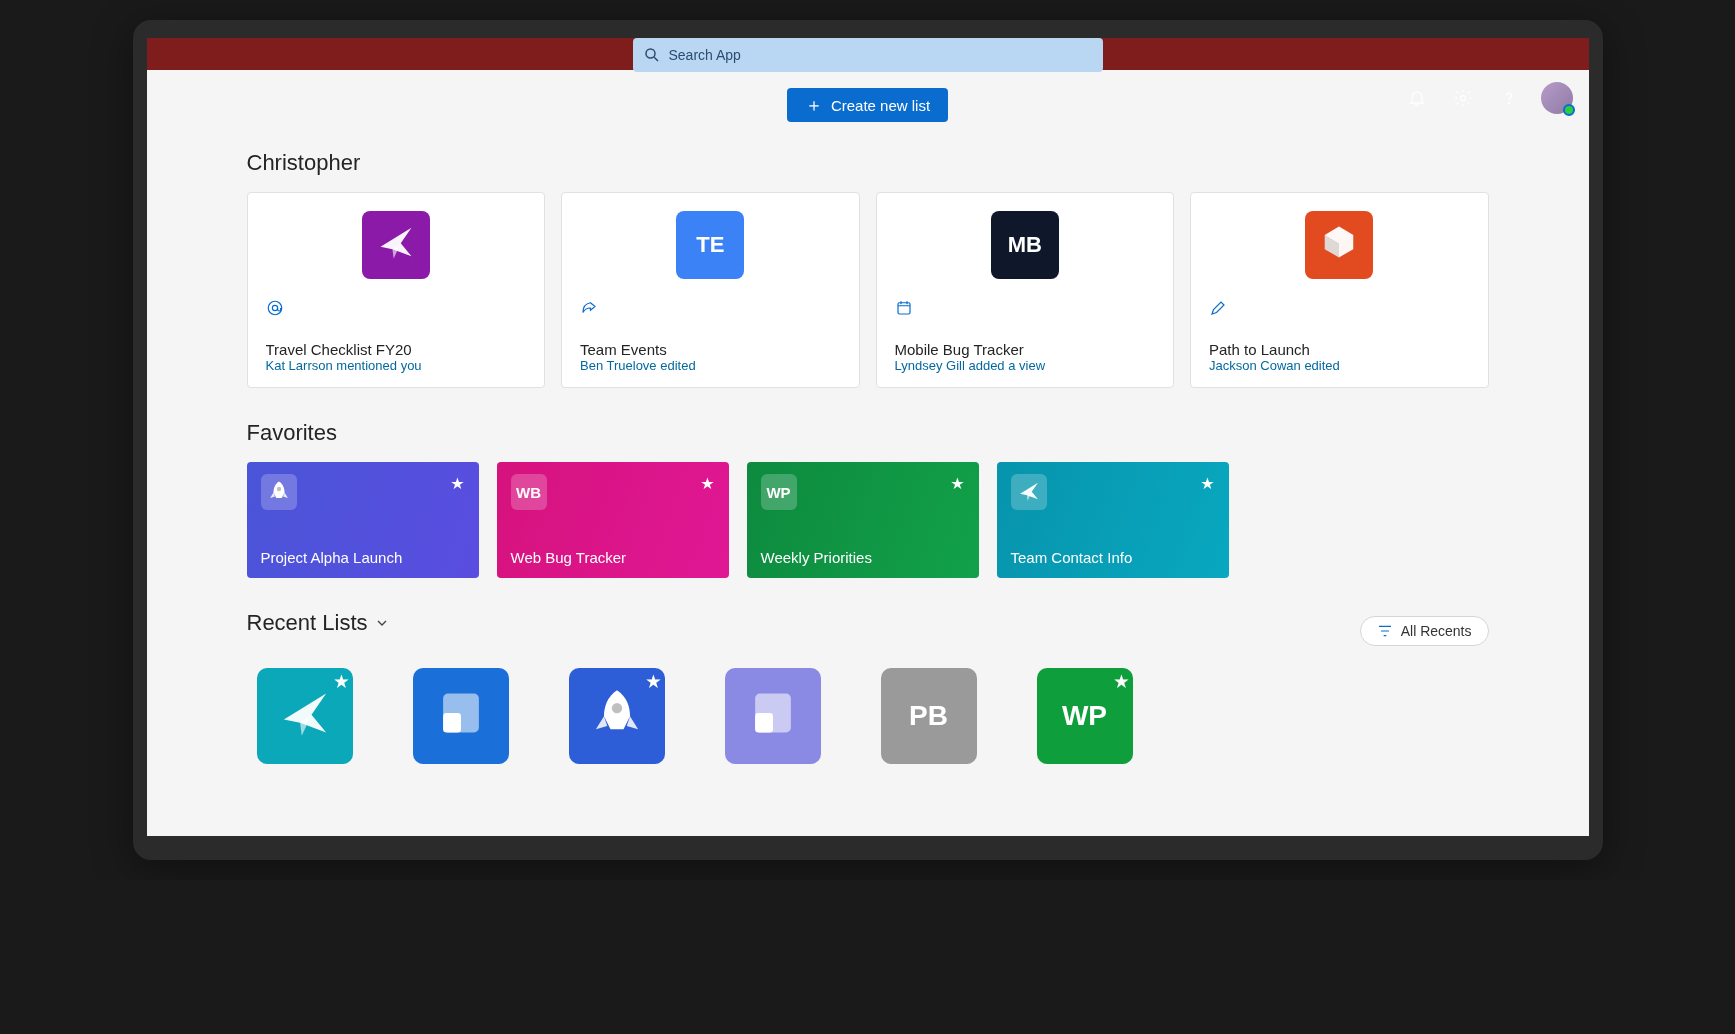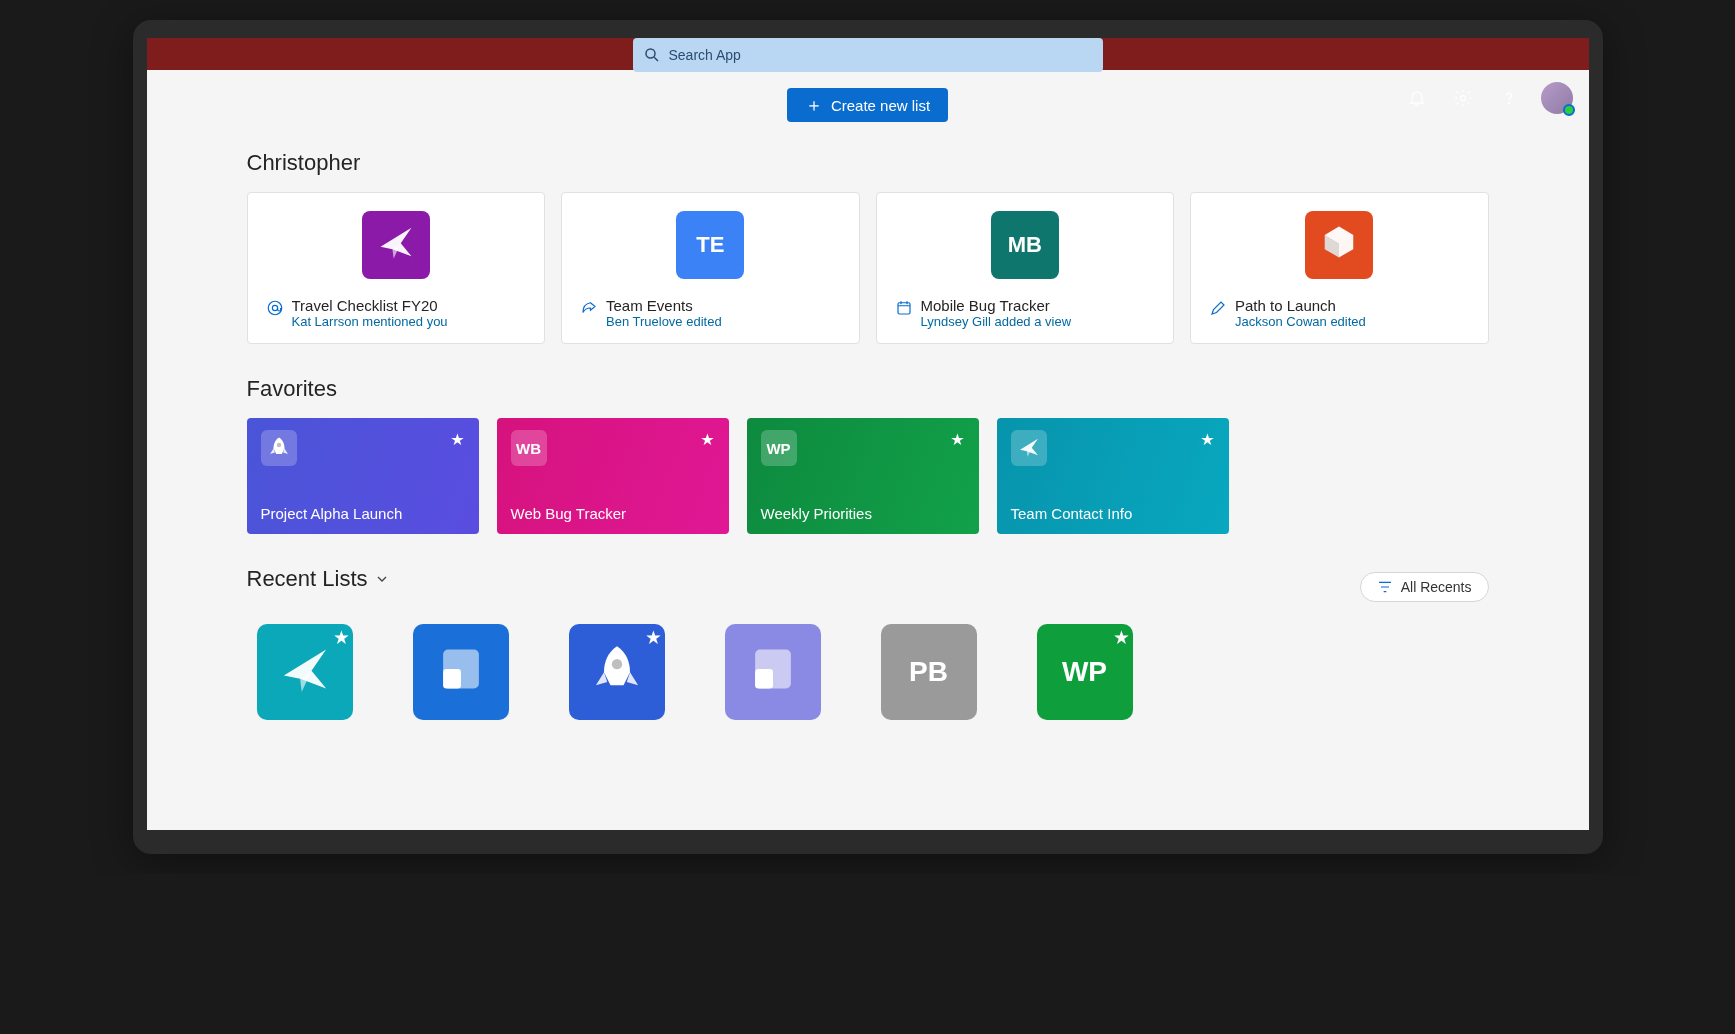--- a/index.html
+++ b/index.html
@@ -122,21 +122,21 @@
     border-radius:4px;
     padding: 18px 18px 14px;
     cursor:pointer;
   }
   .rec-tile-wrap { display:flex; justify-content:center; margin-bottom:18px; }
   .rec-tile {
     width:68px; height:68px; border-radius:8px;
     display:flex; align-items:center; justify-content:center;
     color:#fff; font-size:22px; font-weight:600;
   }
-  .rec-meta { display:flex; gap:4px; align-items:flex-start; }
+  .rec-meta { display:flex; gap:20px; align-items:flex-start;flex-direction:column; }
   .rec-meta-icon { width:22px; color:#0a6cce; flex-shrink:0; margin-top:2px;}
   .rec-meta-icon svg { width:18px; height:18px; stroke:#0a6cce; fill:none; stroke-width:1.6;}
   .rec-title { font-size:15px; color:#252423; font-weight:500; white-space:nowrap; overflow:hidden; text-overflow:ellipsis;}
   .rec-sub { font-size:13px; color:#0369a1; white-space:nowrap; overflow:hidden; text-overflow:ellipsis;}
 
   
   .fav-row { display:flex; gap:18px; }
   .fav-card {
     width: 232px; height: 116px;
     border-radius:4px;
@@ -302,21 +302,21 @@
                   <path d="M14 5l6 5-6 5V12c-5 0-8 2-10 6 0-7 4-12 10-13Z"></path>
                 </svg></div>
         <div style="min-width:0">
           <div class="rec-title">Team Events</div>
           <div class="rec-sub">Ben Truelove edited</div>
         </div>
       </div>
     </div>
     <div class="rec-card">
       <div class="rec-tile-wrap">
-        <div class="rec-tile" style="background:#0f766e">
+        <div class="rec-tile" style="background:#0f172a">
                 <span>MB</span>
               </div>
       </div>
       <div class="rec-meta">
         <div class="rec-meta-icon"><svg viewBox="0 0 24 24">
                   <rect x="4" y="5" width="16" height="15" rx="2"></rect>
                   <path d="M4 9h16M8 3v4M16 3v4"></path>
                 </svg></div>
         <div style="min-width:0">
           <div class="rec-title">Mobile Bug Tracker</div>

